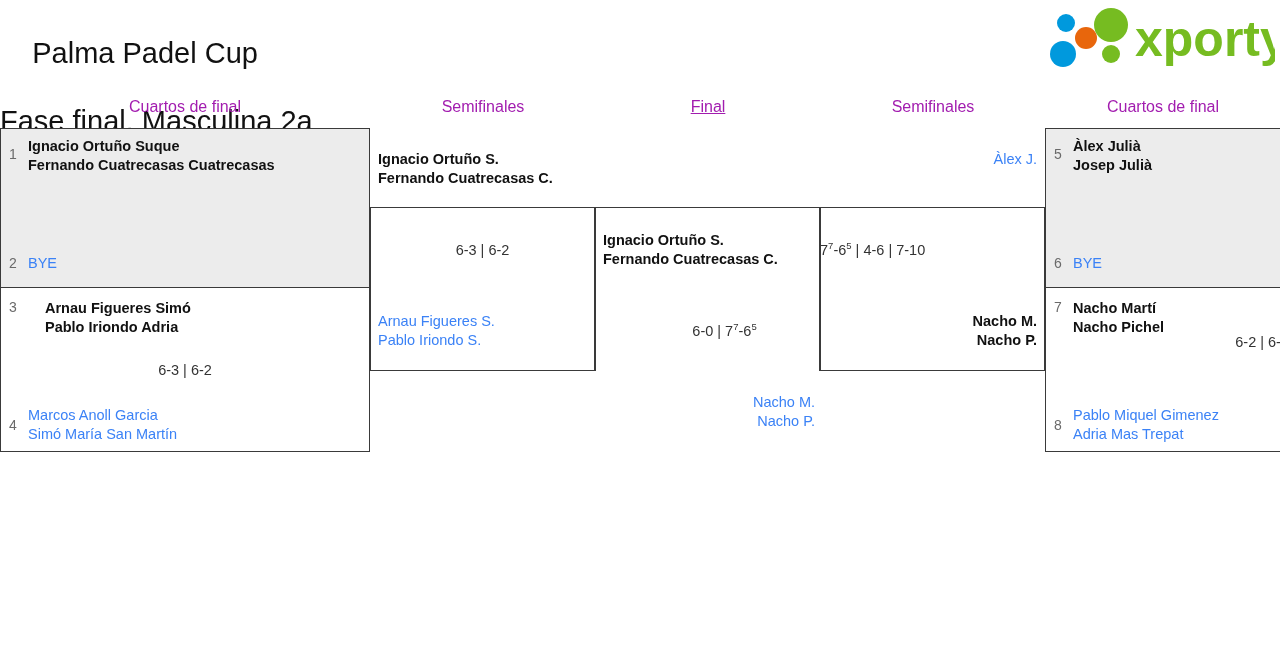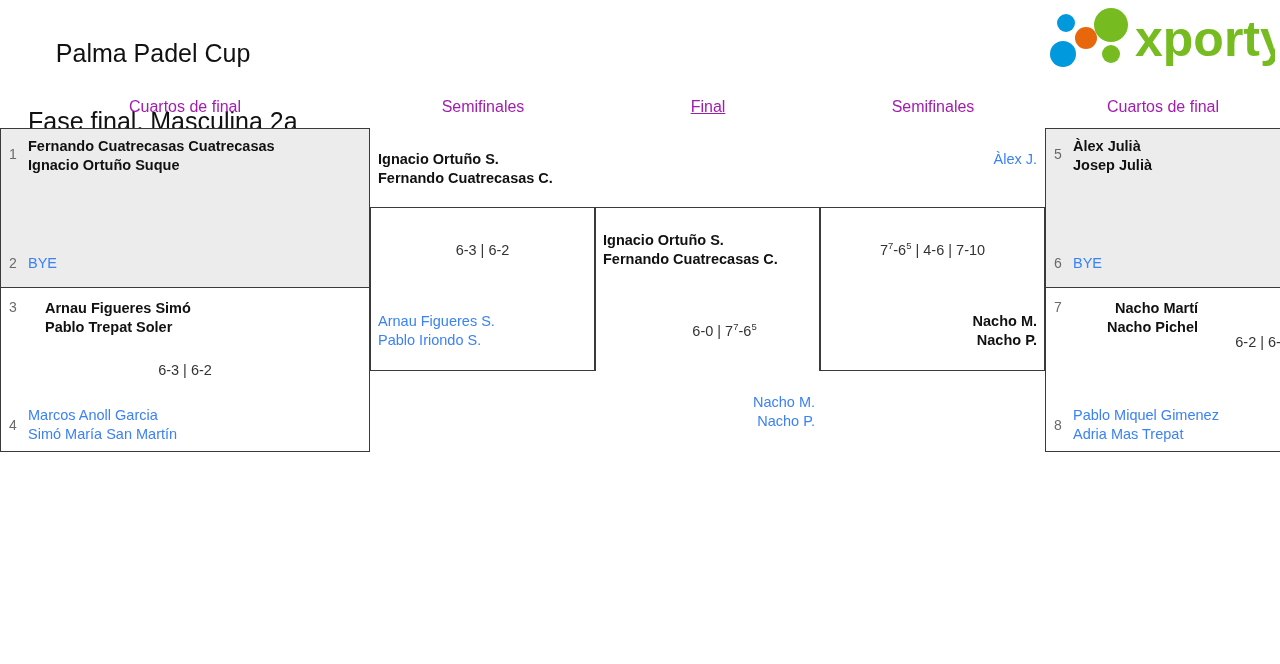--- a/index.html
+++ b/index.html
@@ -8,24 +8,23 @@
     background: #ffffff;
     font-family: "Liberation Sans", sans-serif;
     color: #1a1a1a;
     overflow: hidden;
   }
   #root { position: relative; width: 1280px; height: 664px; }
 
   
   .tournament-title {
     position: absolute; left: 0; top: 2px;
-    font-size: 25px; line-height: 34px;
+    font-size: 29px; line-height: 34px;
     font-weight: 400; color: #111111;
     white-space: pre;
-    padding-left: 28px;
   }
   .title-line2 { display: block; }
 
   .brand-logo {
     position: absolute; right: 5px; top: 6px;
     width: 232px; height: 62px;
   }
 
   
   .round-header {
@@ -94,33 +93,33 @@
 
   <div class="round-header" style="left:35px; width:300px;">Cuartos de final</div>
   <div class="round-header" style="left:333px; width:300px;">Semifinales</div>
   <div class="round-header" style="left:558px; width:300px;text-decoration:underline;">Final</div>
   <div class="round-header" style="left:783px; width:300px;">Semifinales</div>
   <div class="round-header" style="left:1013px; width:300px;">Cuartos de final</div>
 
   <div class="match shaded" style="left:0px; top:128px; width:370px; height:160px;"></div>
   <div class="seed" style="left:2px; top:146px;">1</div>
   <div class="team winner" style="left:28px; top:137px;">
+    <span class="ln">Ignacio Ortuño Suque</span>
     <span class="ln">Fernando Cuatrecasas Cuatrecasas</span>
-    <span class="ln">Ignacio Ortuño Suque</span>
   </div>
   <div class="seed" style="left:2px; top:255px;">2</div>
   <div class="team loser" style="left:28px; top:254px;">
     <span class="ln">BYE</span>
   </div>
 
   <div class="match no-top" style="left:0px; top:288px; width:370px; height:164px;"></div>
   <div class="seed" style="left:2px; top:299px;">3</div>
   <div class="team winner" style="left:28px; top:299px;margin-left:17px;">
     <span class="ln">Arnau Figueres Simó</span>
-    <span class="ln">Pablo Trepat Soler</span>
+    <span class="ln">Pablo Iriondo Adria</span>
   </div>
   <div class="score" style="left:0px; top:361px; width:370px; text-align:center;">6-3 | 6-2</div>
   <div class="seed" style="left:2px; top:417px;">4</div>
   <div class="team loser" style="left:28px; top:406px;">
     <span class="ln">Marcos Anoll Garcia</span>
     <span class="ln">Simó María San Martín</span>
   </div>
 
   <div class="match" style="left:370px; top:207px; width:225px; height:164px;"></div>
   <div class="team winner" style="left:378px; top:150px;">
@@ -143,42 +142,42 @@
   </div>
   <div class="team loser right" style="left:620px; top:393px; width:195px;">
     <span class="ln">Nacho M.</span>
     <span class="ln">Nacho P.</span>
   </div>
 
   <div class="match" style="left:820px; top:207px; width:225px; height:164px;"></div>
   <div class="team loser right" style="left:845px; top:150px; width:192px;">
     <span class="ln">Àlex J.</span>
   </div>
-  <div class="score" style="left:820px; top:241px; width:225px; text-align:center;">
+  <div class="score" style="left:820px; top:241px; width:225px; text-align:left;">
     <span>7</span><sup>7</sup><span>-6</span><sup>5</sup><span> | 4-6 | 7-10</span>
   </div>
   <div class="team winner right" style="left:845px; top:312px; width:192px;">
     <span class="ln">Nacho M.</span>
     <span class="ln">Nacho P.</span>
   </div>
 
   <div class="match shaded" style="left:1045px; top:128px; width:300px; height:160px;"></div>
   <div class="seed" style="left:1047px; top:146px;">5</div>
   <div class="team winner" style="left:1073px; top:137px;">
     <span class="ln">Àlex Julià</span>
     <span class="ln">Josep Julià</span>
   </div>
   <div class="seed" style="left:1047px; top:255px;">6</div>
   <div class="team loser" style="left:1073px; top:254px;">
     <span class="ln">BYE</span>
   </div>
 
   <div class="match no-top" style="left:1045px; top:288px; width:300px; height:164px;"></div>
   <div class="seed" style="left:1047px; top:299px;">7</div>
-  <div class="team winner" style="left:1107px; top:299px;text-align:right;">
+  <div class="team winner" style="left:1073px; top:299px;">
     <span class="ln">Nacho Martí</span>
     <span class="ln">Nacho Pichel</span>
   </div>
   <div class="score" style="left:1057px; top:333px; width:232px; text-align:right;">6-2 | 6-3</div>
   <div class="seed" style="left:1047px; top:417px;">8</div>
   <div class="team loser" style="left:1073px; top:406px;">
     <span class="ln">Pablo Miquel Gimenez</span>
     <span class="ln">Adria Mas Trepat</span>
   </div>
 

